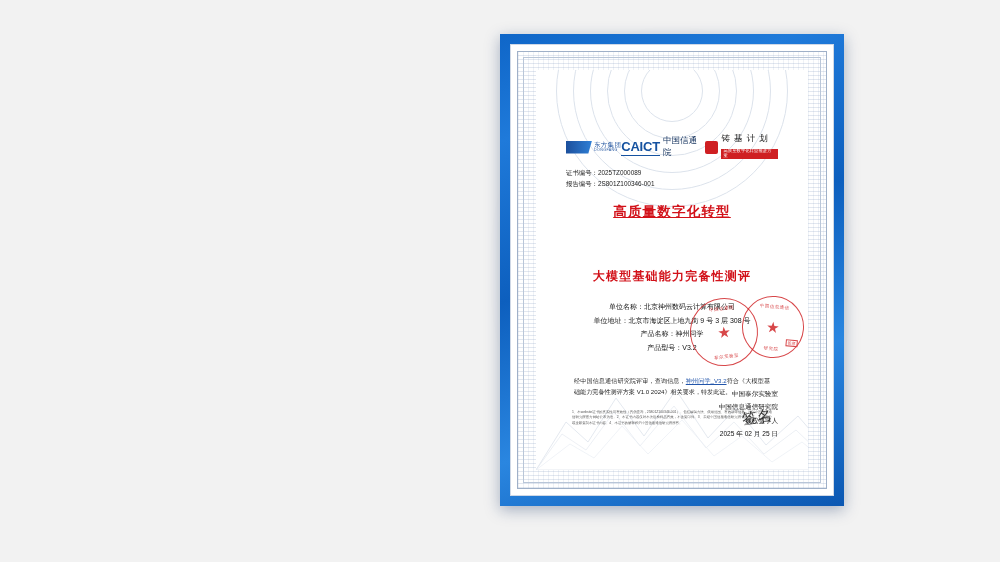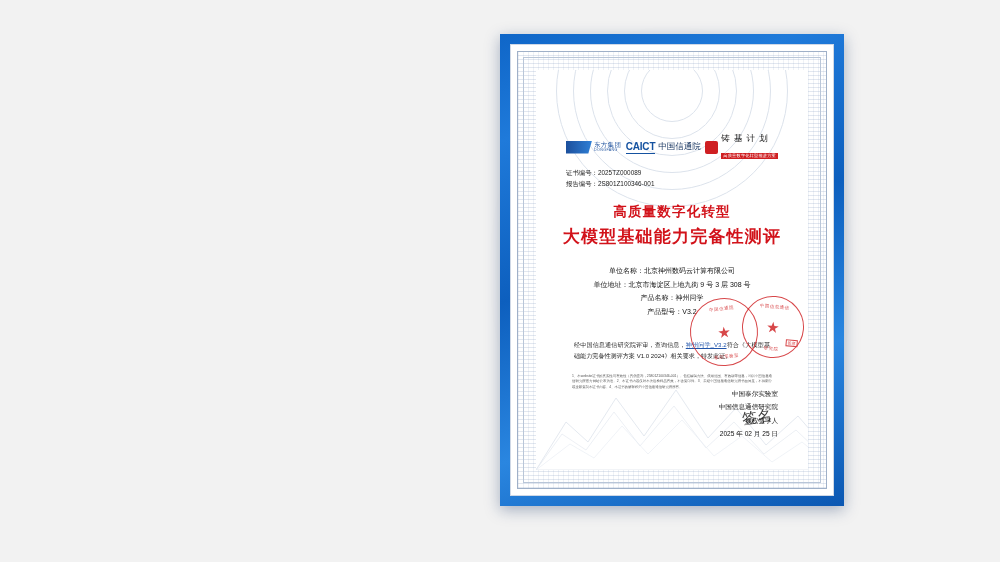--- a/index.html
+++ b/index.html
@@ -125,21 +125,21 @@
     clip-path: polygon(0 0, 100% 0, 86% 100%, 0 100%);
   }
   .logo-left-text {
     font-size: 6.5px;
     color: #1b4f9c;
     letter-spacing: 0.3px;
     line-height: 1.05;
   }
   .logo-caict { display: flex; align-items: center; gap: 3px; }
   .caict-mark {
-    font-size: 10px;
+    font-size: 13px;
     font-weight: bold;
     color: #1552a0;
     letter-spacing: -0.2px;
     border-bottom: 1.5px solid #1552a0;
     padding-bottom: 1px;
   }
   .caict-text {
     font-size: 8.5px;
     color: #12305c;
   }
@@ -175,27 +175,29 @@
   .titles {
     margin-top: 12px;
     text-align: center;
   }
   .title-main {
     font-size: 13.5px;
     font-weight: bold;
     color: #d2121a;
     letter-spacing: 1.2px;
     line-height: 1.6;
+    text-decoration: underline;
   }
   .title-sub {
-    font-size: 17px;
+    font-size: 12px;
     font-weight: bold;
     color: #d2121a;
     letter-spacing: 1.2px;
     line-height: 1.6;
+    margin-top: 44px;
   }
 
   .fields {
     margin-top: 14px;
     text-align: center;
     font-size: 7px;
     color: #111;
     line-height: 1.95;
   }
   .fields .label { color: #111; }

